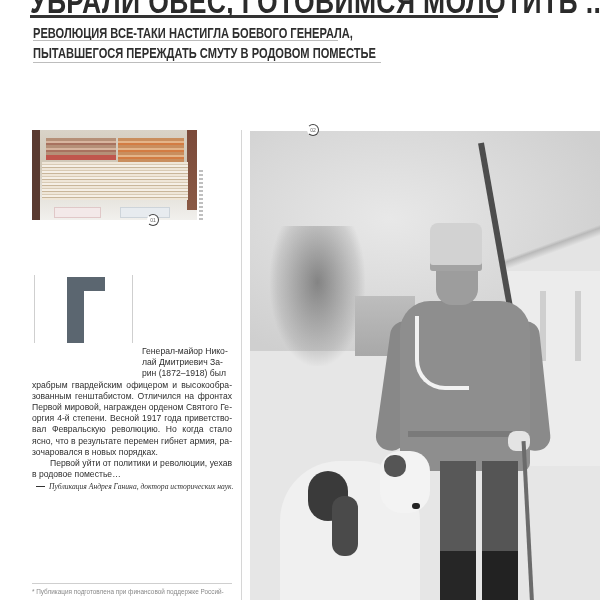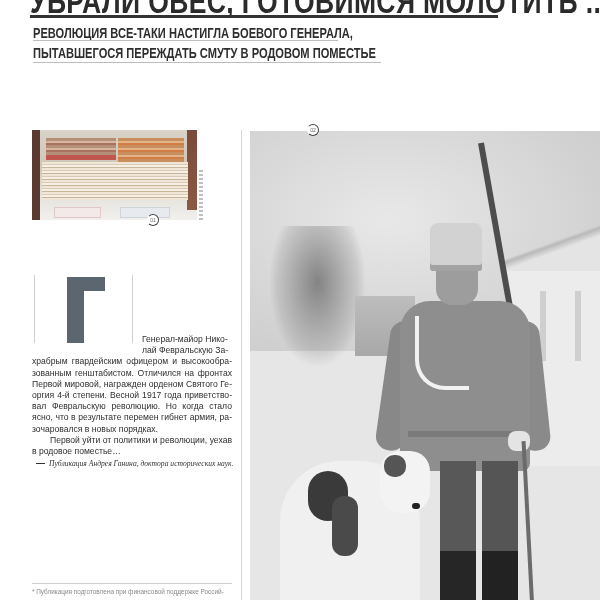--- a/index.html
+++ b/index.html
@@ -66,21 +66,21 @@
     
     .dropcap-box { position: absolute; left: 32px; top: 275px; width: 100px; height: 68px; }
     .dropcap-line { position:absolute; top:0; width:1px; height:68px; background:#cfcfcf; }
     .dropcap-line.l { left: 2px; }
     .dropcap-line.r { left: 100px; }
     .dropcap-letter { position:absolute; left:35px; top:2px; width:38px; height:66px; }
     .dropcap-letter .stem { position:absolute; left:0; top:0; width:17px; height:66px; background:#5b6670; }
     .dropcap-letter .bar { position:absolute; left:0; top:0; width:38px; height:14px; background:#5b6670; }
 
     .body-text {
-      position: absolute; left: 32px; top: 334px; width: 200px;
+      position: absolute; left: 32px; top: 346px; width: 200px;
       font-size: 8.6px; line-height: 11.2px; color: #2e2e2e;
       font-family: "Liberation Sans", sans-serif;
     }
     .body-text p { margin: 0; text-align: justify; hyphens: manual; }
     .body-text .indent { text-indent: 18px; }
     .first-lines { padding-left: 110px; }
     .signature {
       font-family: "Liberation Serif", serif; font-style: italic; font-size: 7.6px;
       margin-top: 1px; white-space: nowrap; color:#333;
     }
@@ -156,21 +156,22 @@
   <div class="dropcap-line l"></div>
   <div class="dropcap-letter" title="">
     <div class="stem"></div>
     <div class="bar"></div>
   </div>
   <div class="dropcap-line r"></div>
 </div>
 
 <div class="body-text">
   <p class="first-lines">Генерал-майор Нико-</p>
-  <p class="first-lines">лай Февральскую За-</p>
+  <p class="first-lines">лай Дмитриевич За-</p>
+  <p class="first-lines">рин (1872–1918) был</p>
   <p>храбрым гвардейским офицером и высокообра­зованным генштабистом. Отличился на фронтах Первой мировой, награжден орденом Святого Ге­оргия 4-й степени. Весной 1917 года приветство­вал Февральскую революцию. Но когда стало ясно, что в результате перемен гибнет армия, ра­зочаровался в новых порядках.</p>
   <p class="indent">Первой уйти от политики и революции, уе­хав в родовое поместье…</p>
   <div class="signature"><span class="sig-dash"></span><span>Публикация Андрея Ганина, доктора исторических наук.</span></div>
 </div>
 
 <div class="foot-rule"></div>
 <div class="footnote">*  Публикация подготовлена при финансовой поддержке Россий-</div>
 
 <div class="col-divider"></div>
 

